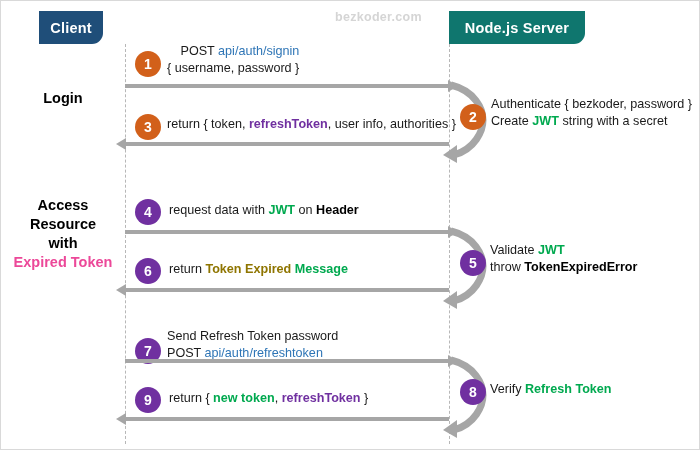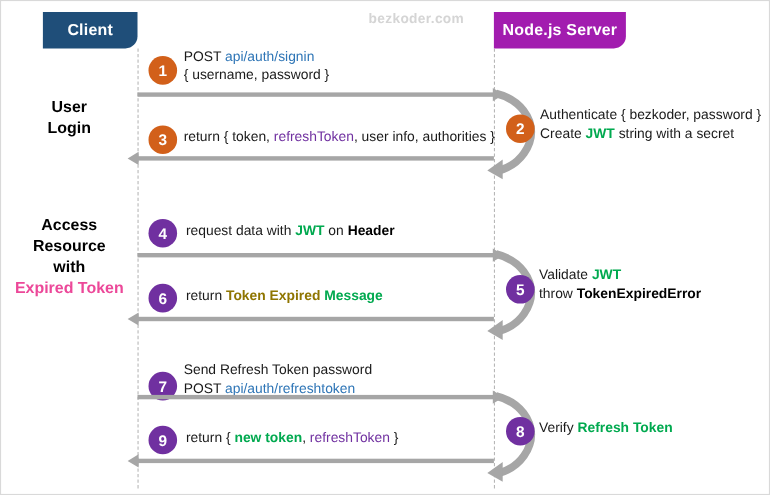--- a/index.html
+++ b/index.html
@@ -28,31 +28,31 @@
     justify-content: center;
     color: #ffffff;
     font-size: 14.5px;
     font-weight: 600;
     letter-spacing: .2px;
     box-sizing: border-box;
   }
   .actor-client {
     left: 38px;
     top: 10px;
-    width: 86px;
+    width: 64px;
     height: 33px;
     background: #1F4E79;
     border-radius: 0 0 11px 0;
   }
   .actor-server {
     left: 448px;
     top: 10px;
-    width: 120px;
+    width: 136px;
     height: 33px;
-    background: #a21caf;
+    background: #0f766e;
     border-radius: 0 0 11px 0;
   }
 
   
   .watermark {
     position: absolute;
     left: 334px;
     top: 9px;
     font-size: 12.5px;
     font-weight: 700;
@@ -142,21 +142,21 @@
   
   .step-text {
     position: absolute;
     font-size: 12.6px;
     color: #1a1a1a;
     line-height: 1.36;
     white-space: nowrap;
   }
   .c-url    { color: #2E75B6; }
   .c-green  { color: #00A94F; font-weight: bold; }
-  .c-purple { color: #7030A0; font-weight: normal; margin-top: 20px; }
+  .c-purple { color: #7030A0; font-weight: bold; margin-top: 20px; }
   .c-olive  { color: #8F7500; font-weight: bold; }
   .c-bold   { font-weight: bold; color: #000000; }
 </style>
 </head>
 <body>
 
 <div id="diagram">
 
   <div class="actor-box actor-client">
     <span>Client</span>
@@ -164,38 +164,37 @@
   <div class="actor-box actor-server">
     <span>Node.js Server</span>
   </div>
 
   <div class="watermark">bezkoder.com</div>
 
   <div class="lifeline lifeline-client"></div>
   <div class="lifeline lifeline-server"></div>
 
   <div class="phase-label phase-login">
-    <div>User</div>
     <div>Login</div>
   </div>
 
   <div class="phase-label phase-access">
     <div>Access</div>
     <div>Resource</div>
     <div>with</div>
     <div class="phase-accent">Expired Token</div>
   </div>
 
   <div class="phase-label phase-refresh">
   </div>
 
   <div class="badge badge-orange" style="left:134px; top:50px;">
     <span>1</span>
   </div>
-  <div class="step-text" style="left:166px; top:42px;">
+  <div class="step-text" style="left:166px; top:42px;text-align:right;">
     <div><span>POST </span><span class="c-url">api/auth/signin</span></div>
     <div><span>{ username, password }</span></div>
   </div>
   <div class="arrow to-right" style="top:83px;"></div>
 
   <div class="selfloop" style="top:78px;">
     <svg width="56" height="82" viewBox="0 0 56 82">
       <path d="M 10 6 C 34 12, 42 30, 42 41 C 42 52, 34 70, 13 76" fill="none" stroke="#a6a6a6" stroke-width="7" stroke-linecap="butt"></path>
       <polygon points="16,66 16,84 2,76" fill="#a6a6a6"></polygon>
     </svg>

